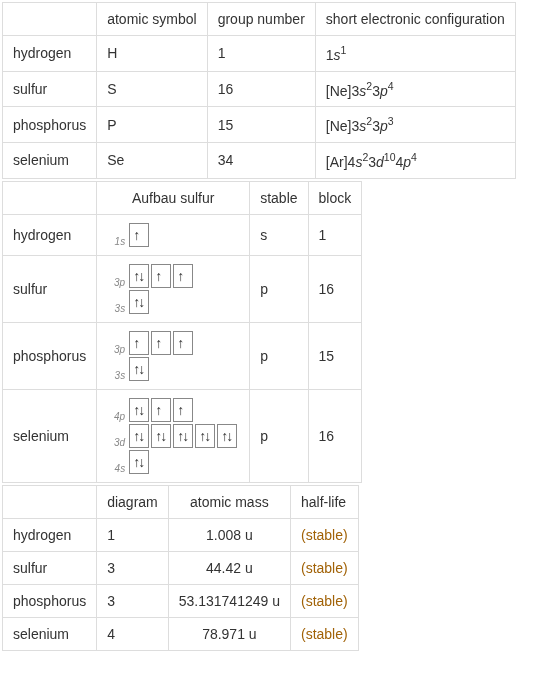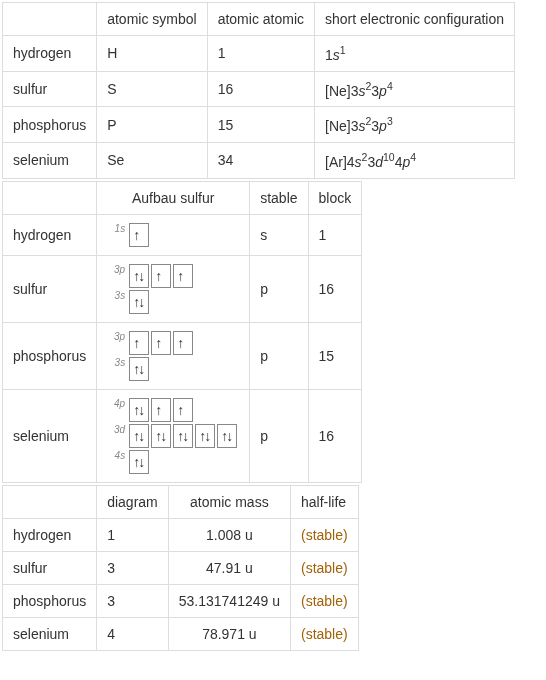--- a/index.html
+++ b/index.html
@@ -28,21 +28,21 @@
     background: #fff;
   }
   .stable {
     color: #a16207;
   }
   .aufbau-cell {
     padding: 6px 10px;
   }
   .orbital-row {
     display: flex;
-    align-items: flex-start;
+    align-items: flex-end;
     margin: 2px 0;
   }
   .orbital-label {
     font-size: 10px;
     font-style: italic;
     color: #888;
     width: 18px;
     text-align: right;
     margin-right: 4px;
   }
@@ -78,21 +78,21 @@
   sup { font-size: 0.75em; }
 </style>
 </head>
 <body>
 
 <table>
   <tbody>
       <tr>
     <td class="empty-corner"></td>
     <td class="header center">atomic symbol</td>
-    <td class="header center">atomic atomic</td>
+    <td class="header center">group number</td>
     <td class="header center">short electronic configuration</td>
   </tr>
   </tbody>
     <tbody id="t1-body">
       <tr>
         <td>hydrogen</td>
         <td>H</td>
         <td>1</td>
         <td>1<i>s</i><sup>1</sup></td>
       </tr>
@@ -258,21 +258,21 @@
     <tbody id="t3-body">
       <tr>
         <td>hydrogen</td>
         <td>1</td>
         <td class="right-align">1.008 u</td>
         <td class="stable">(stable)</td>
       </tr>
       <tr>
         <td>sulfur</td>
         <td>3</td>
-        <td class="right-align">47.91 u</td>
+        <td class="right-align">44.42 u</td>
         <td class="stable">(stable)</td>
       </tr>
       <tr>
         <td>phosphorus</td>
         <td>3</td>
         <td class="right-align">53.131741249 u</td>
         <td class="stable">(stable)</td>
       </tr>
       <tr>
         <td>selenium</td>

